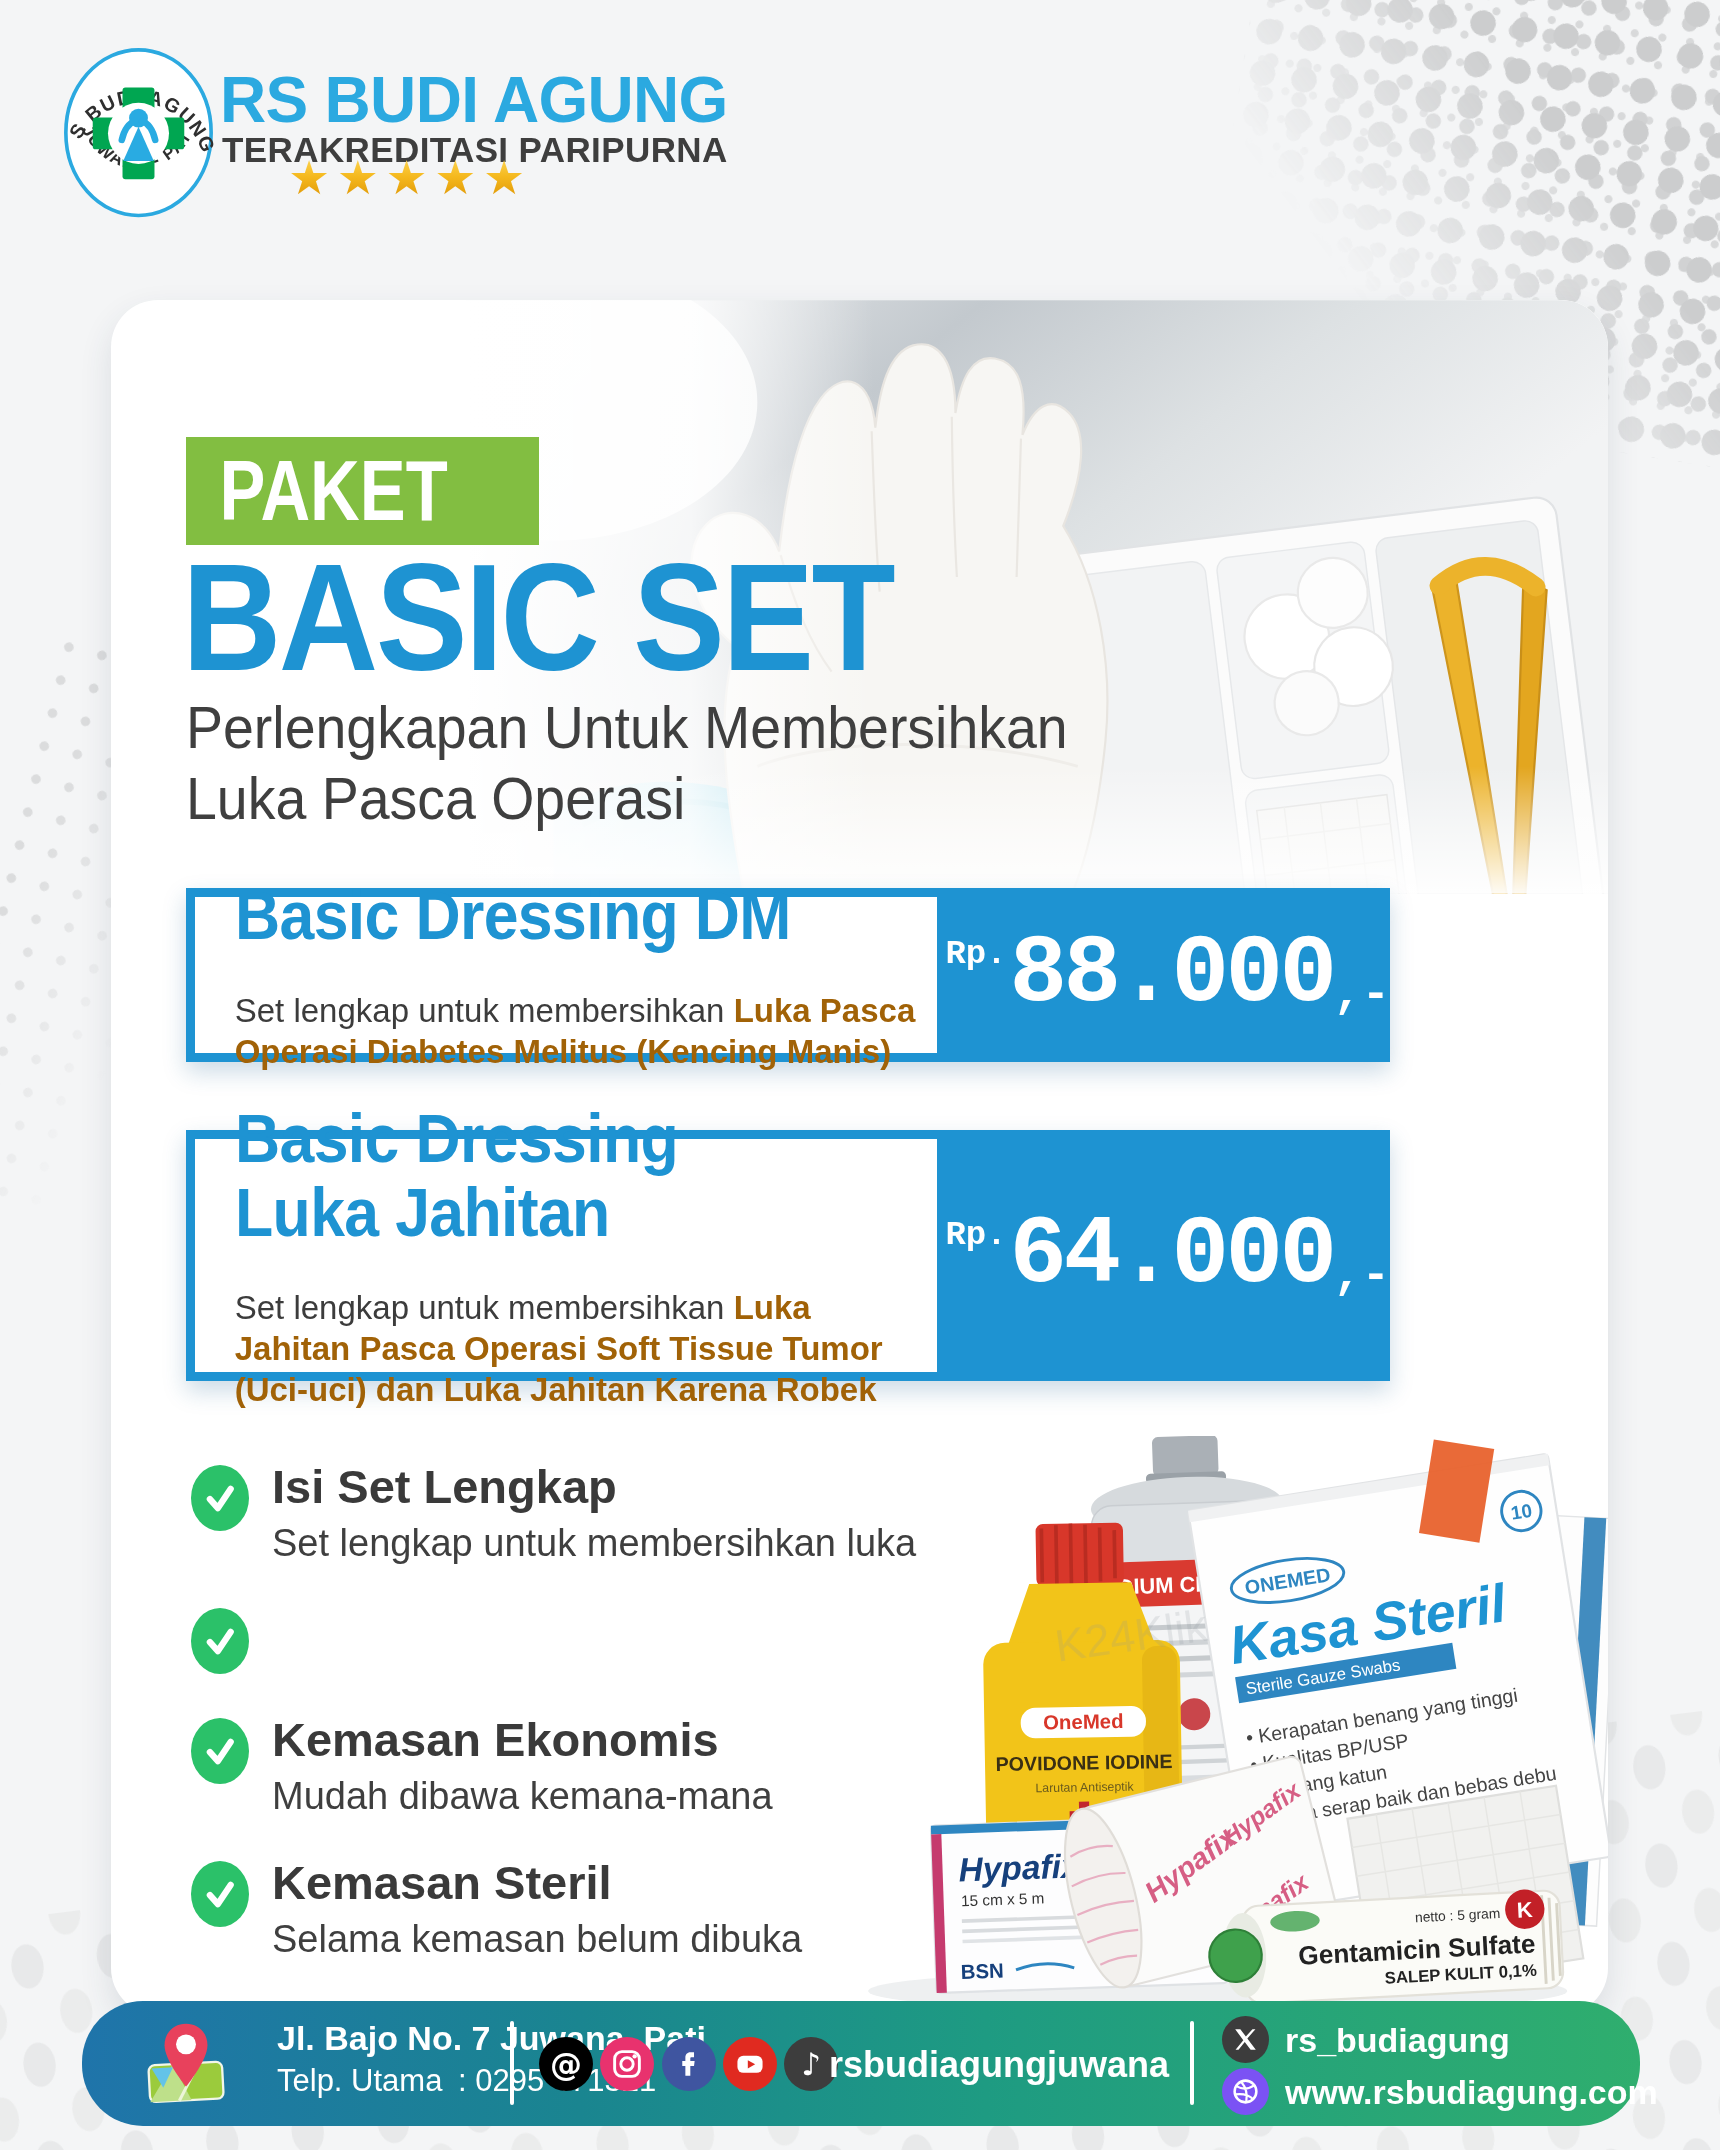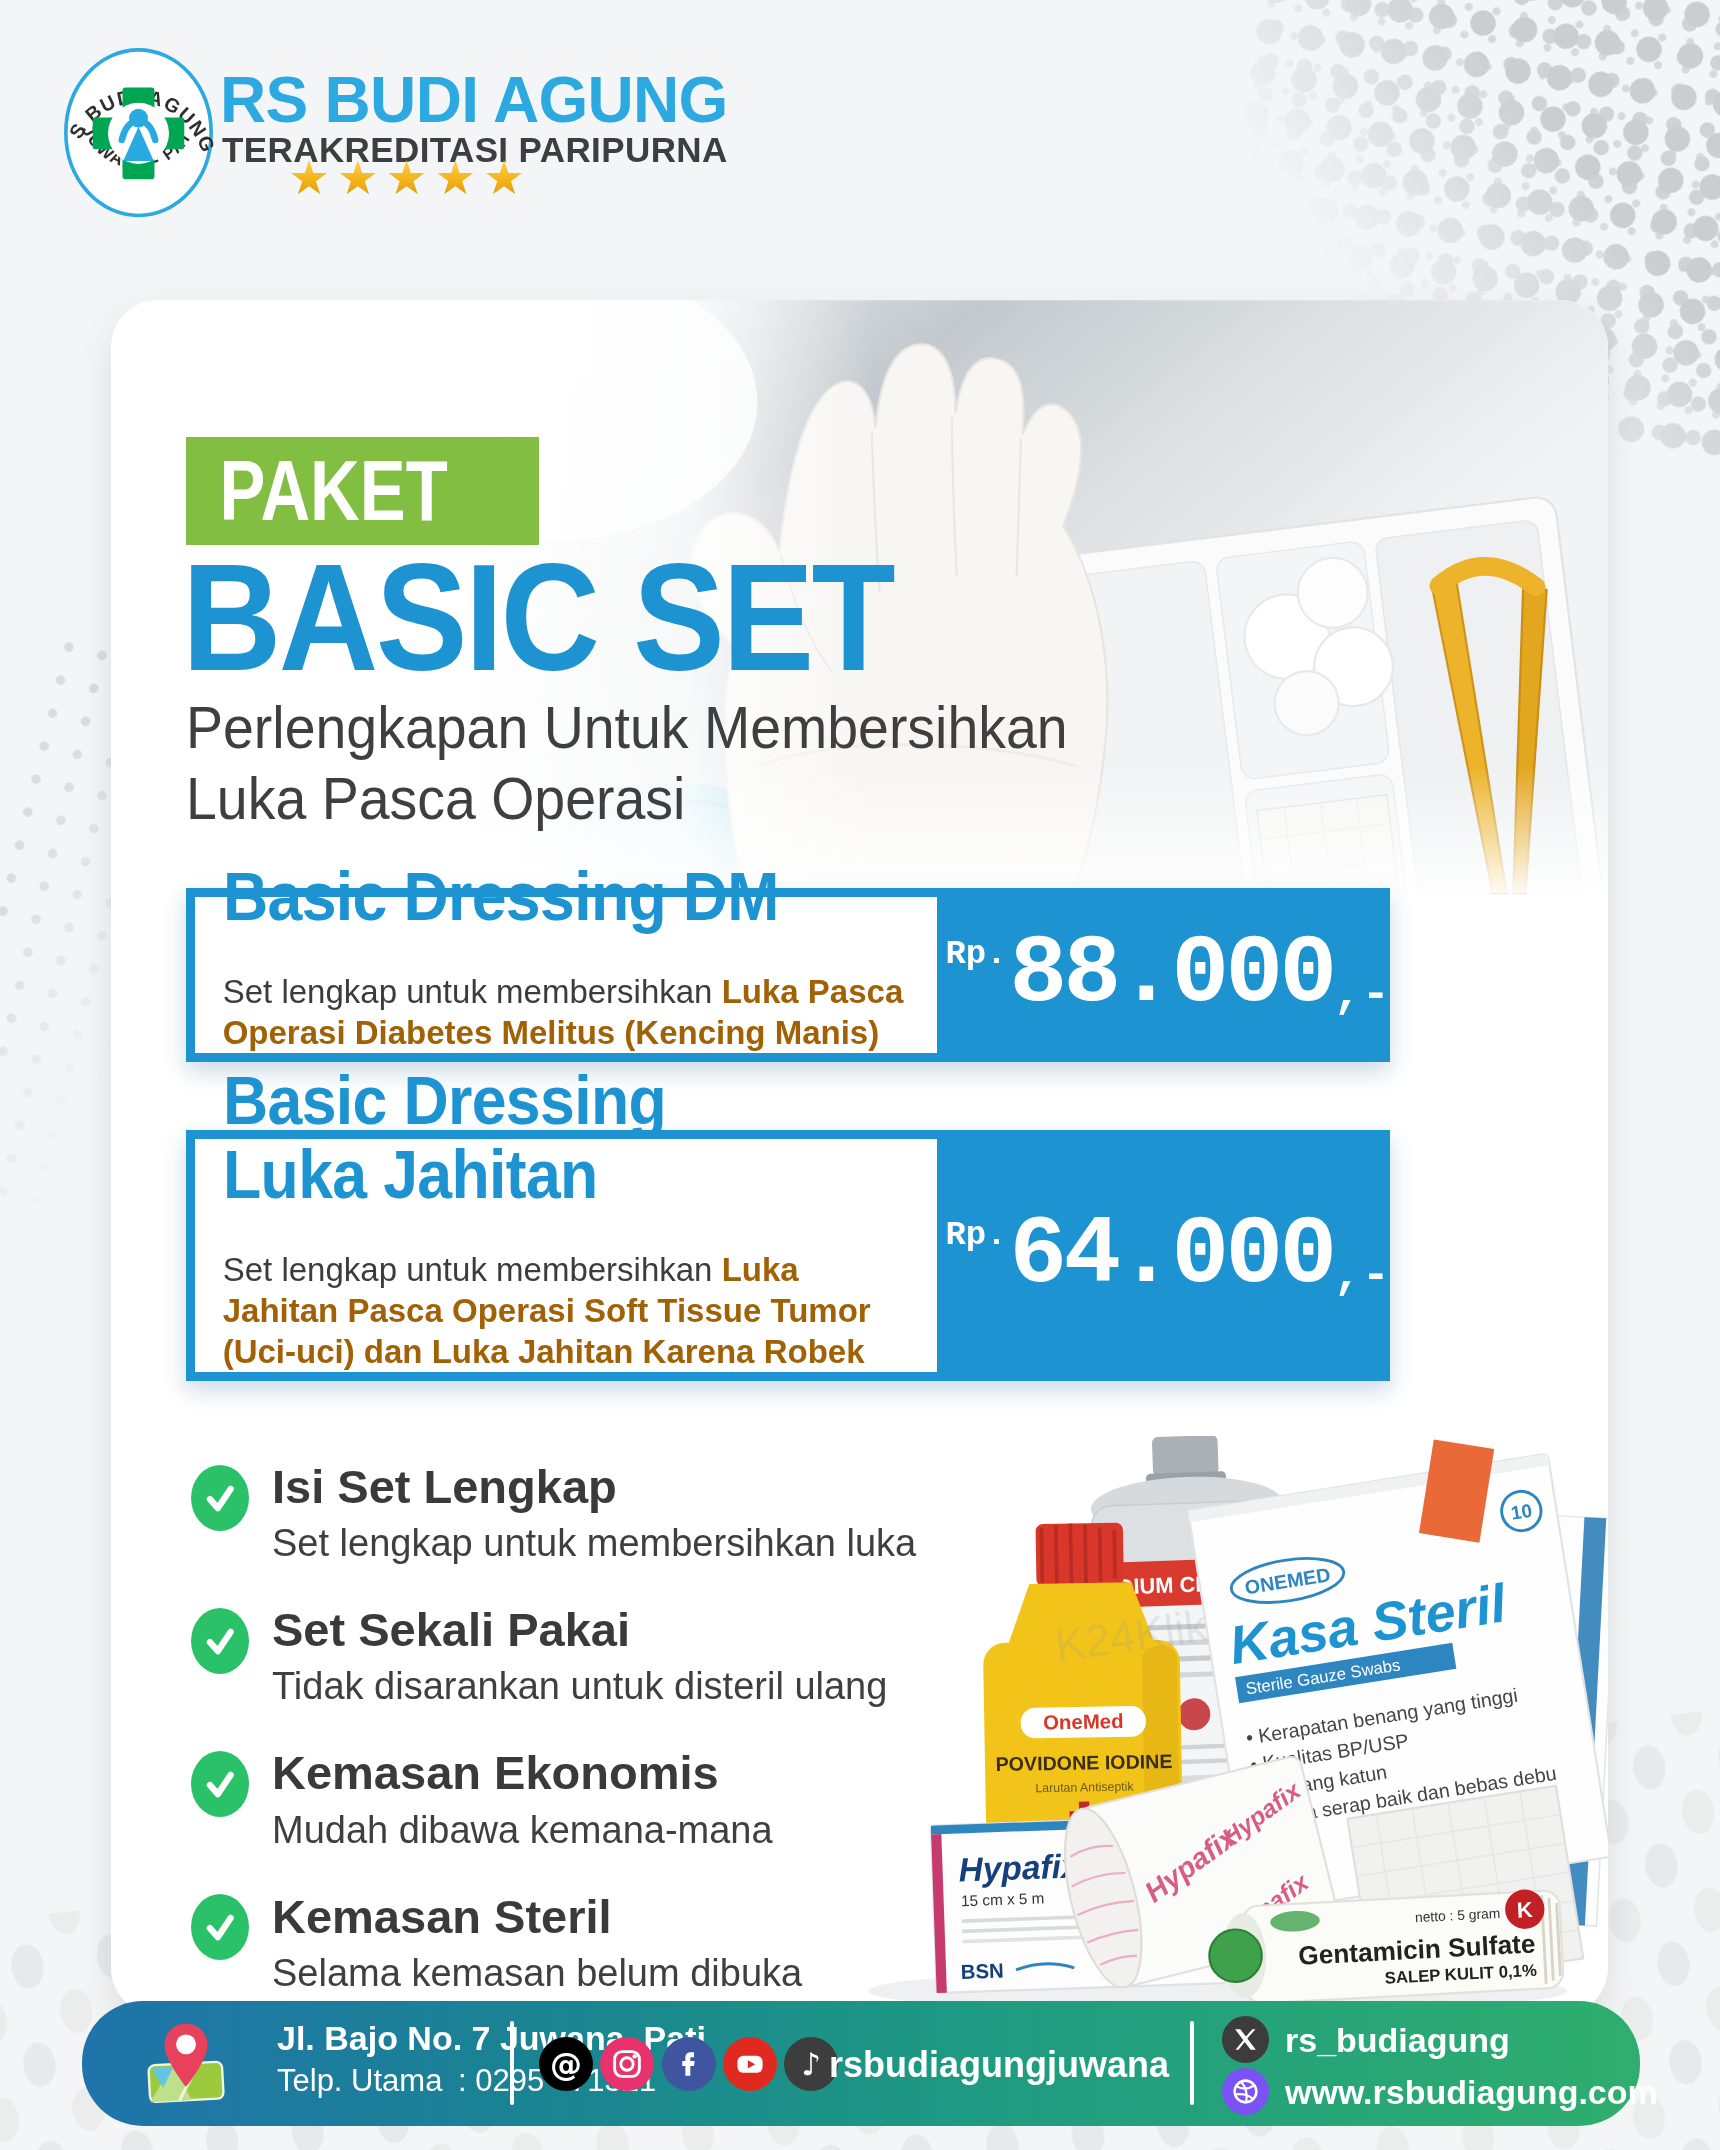--- a/index.html
+++ b/index.html
@@ -80,21 +80,21 @@
   }
   
   .bar{
     position:absolute;left:75px;width:1204px;background:#1E93D2;display:flex;
     box-shadow:0 10.2px 22px rgba(25,90,140,.22);
   }
   .bar1{top:588px;height:174px;}
   .bar2{top:830px;height:251px;}
   .bar-inner{
     margin:8.7px;width:760px;background:#fff;display:flex;flex-direction:column;
-    justify-content:flex-end;padding-left:28px;box-sizing:border-box;gap:28px;
+    justify-content:center;padding-left:40px;box-sizing:border-box;gap:28px;
   }
   .bar-title{font-size:68px;line-height:74px;font-weight:bold;color:#1E93D2;
     letter-spacing:-0.7px;transform:scaleX(.92);transform-origin:left center;white-space:nowrap;}
   .bar-title span{display:block;}
   .bar-desc{font-size:33px;line-height:41px;color:#3C3C3C;margin-top:10.2px;max-width:699px;}
   .bar-desc b{color:#a16207;}
   .bar-price{flex:1;display:flex;align-items:center;justify-content:center;color:#fff;font-family:Liberation Mono, monospace;}
   .rp{font-size:34px;font-weight:bold;margin-top:-42px;margin-right:2.9px;}
   .amt{font-size:96px;font-weight:bold;letter-spacing:-3.6px;line-height:1;}
   .suf{font-size:47px;font-weight:bold;align-self:center;margin-top:39px;}
@@ -289,24 +289,20 @@
           <div class="f-title">Isi Set Lengkap</div>
           <div class="f-desc">Set lengkap untuk membersihkan luka</div>
         </div>
       </div>
       <div class="feature">
         <div class="check">
           <svg width="34" height="34" viewBox="0 0 32 32">
               <path d="M6.5 17 l7.5 8.5 L26 7.5" stroke="#fff" stroke-width="6" fill="none" stroke-linecap="round" stroke-linejoin="round"></path>
             </svg>
         </div>
-        <div class="f-text">
-          <div class="f-title">Set Sekali Pakai</div>
-          <div class="f-desc">Tidak disarankan untuk disteril ulang</div>
-        </div>
       </div>
       <div class="feature">
         <div class="check">
           <svg width="34" height="34" viewBox="0 0 32 32">
               <path d="M6.5 17 l7.5 8.5 L26 7.5" stroke="#fff" stroke-width="6" fill="none" stroke-linecap="round" stroke-linejoin="round"></path>
             </svg>
         </div>
         <div class="f-text">
           <div class="f-title">Kemasan Ekonomis</div>
           <div class="f-desc">Mudah dibawa kemana-mana</div>

